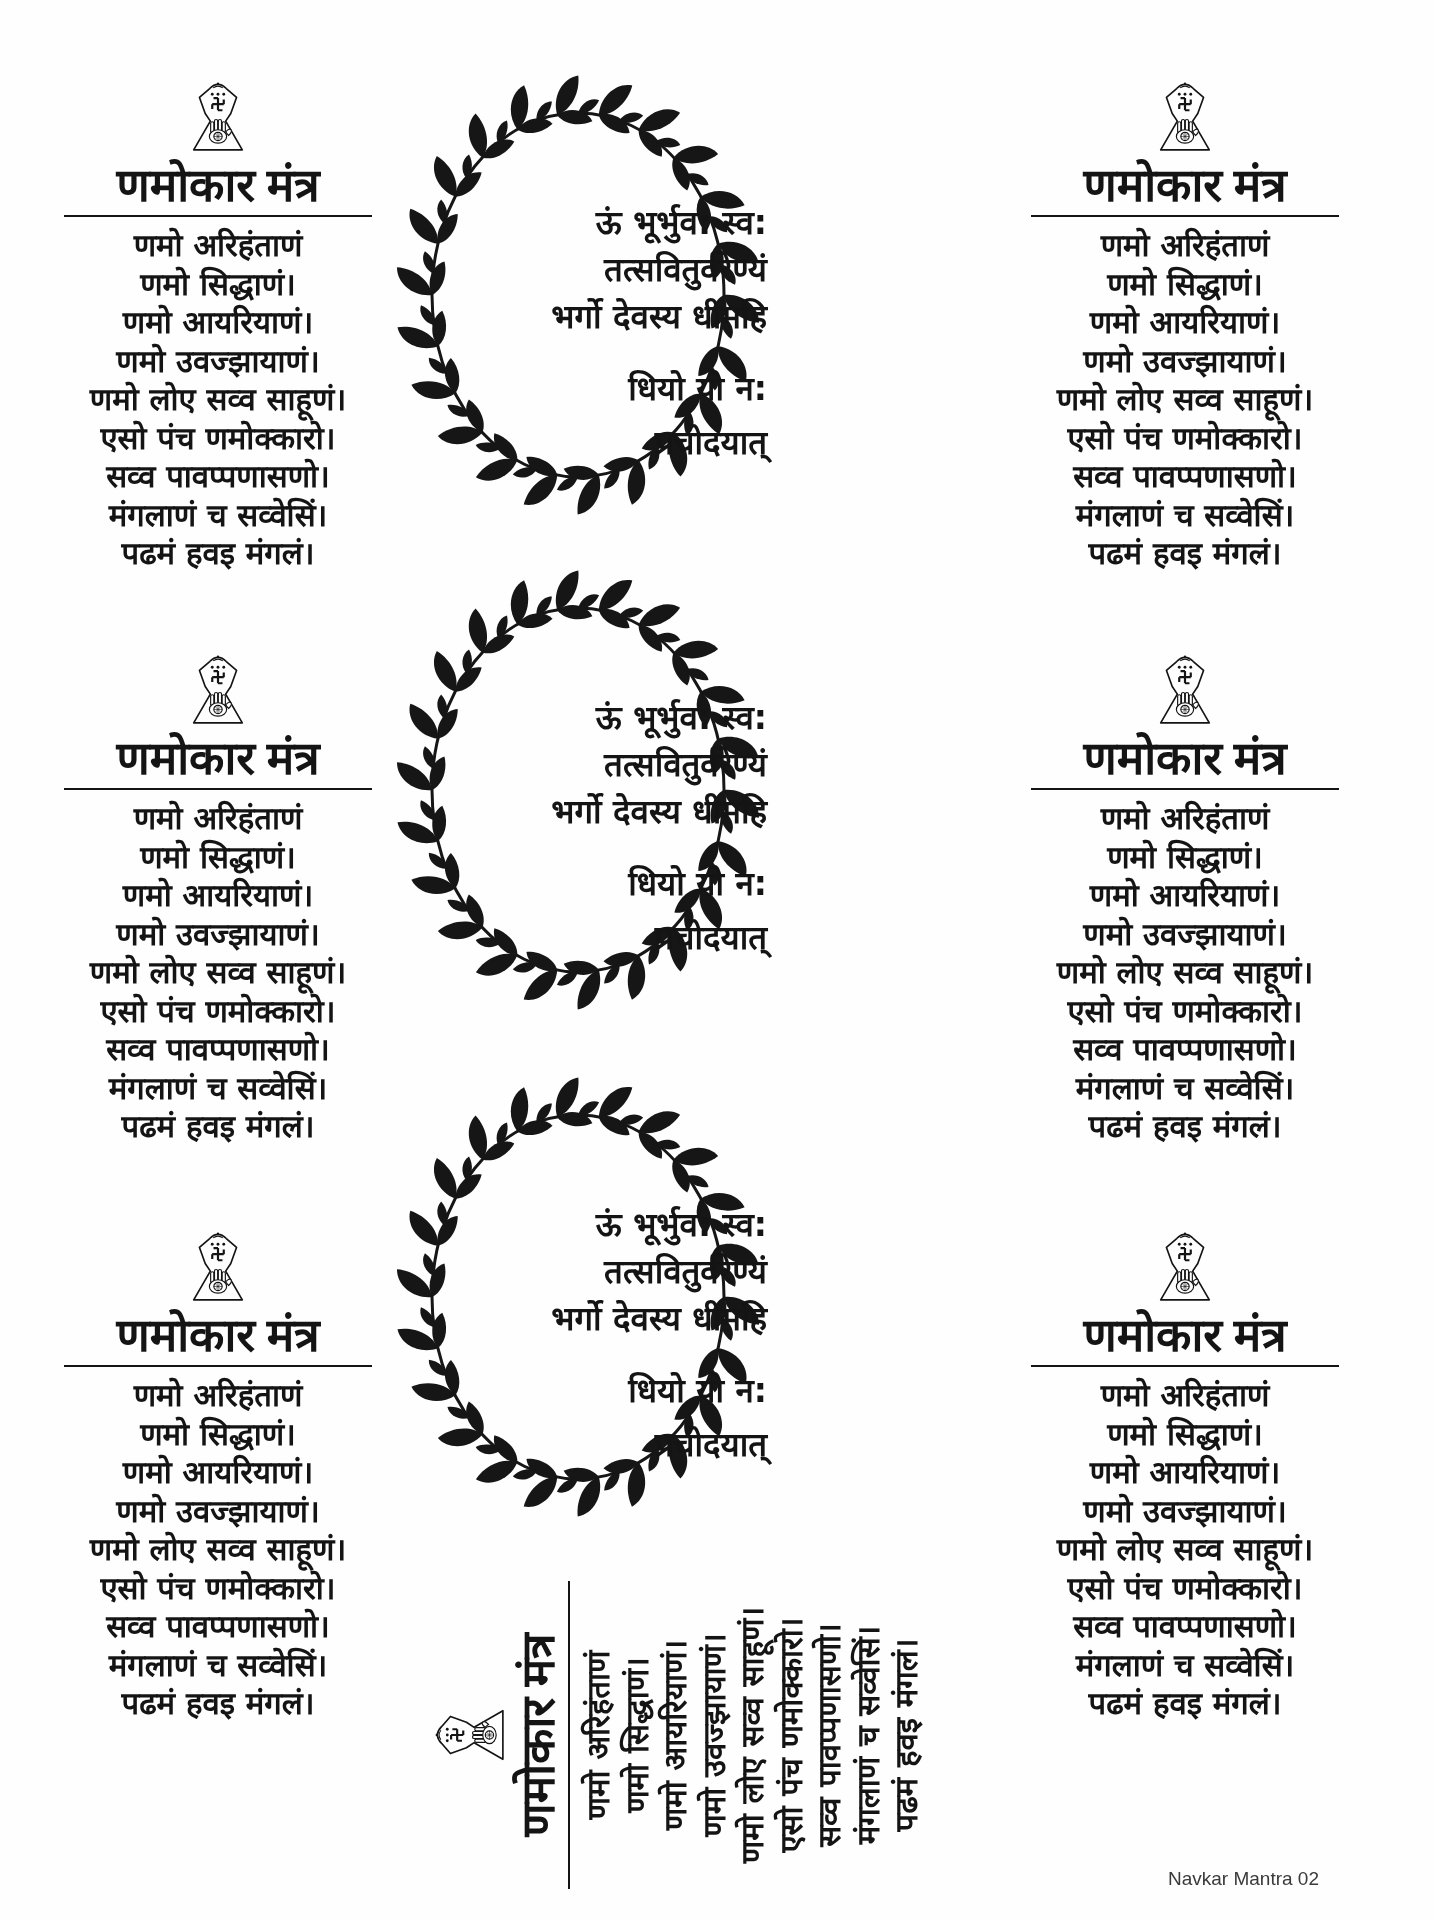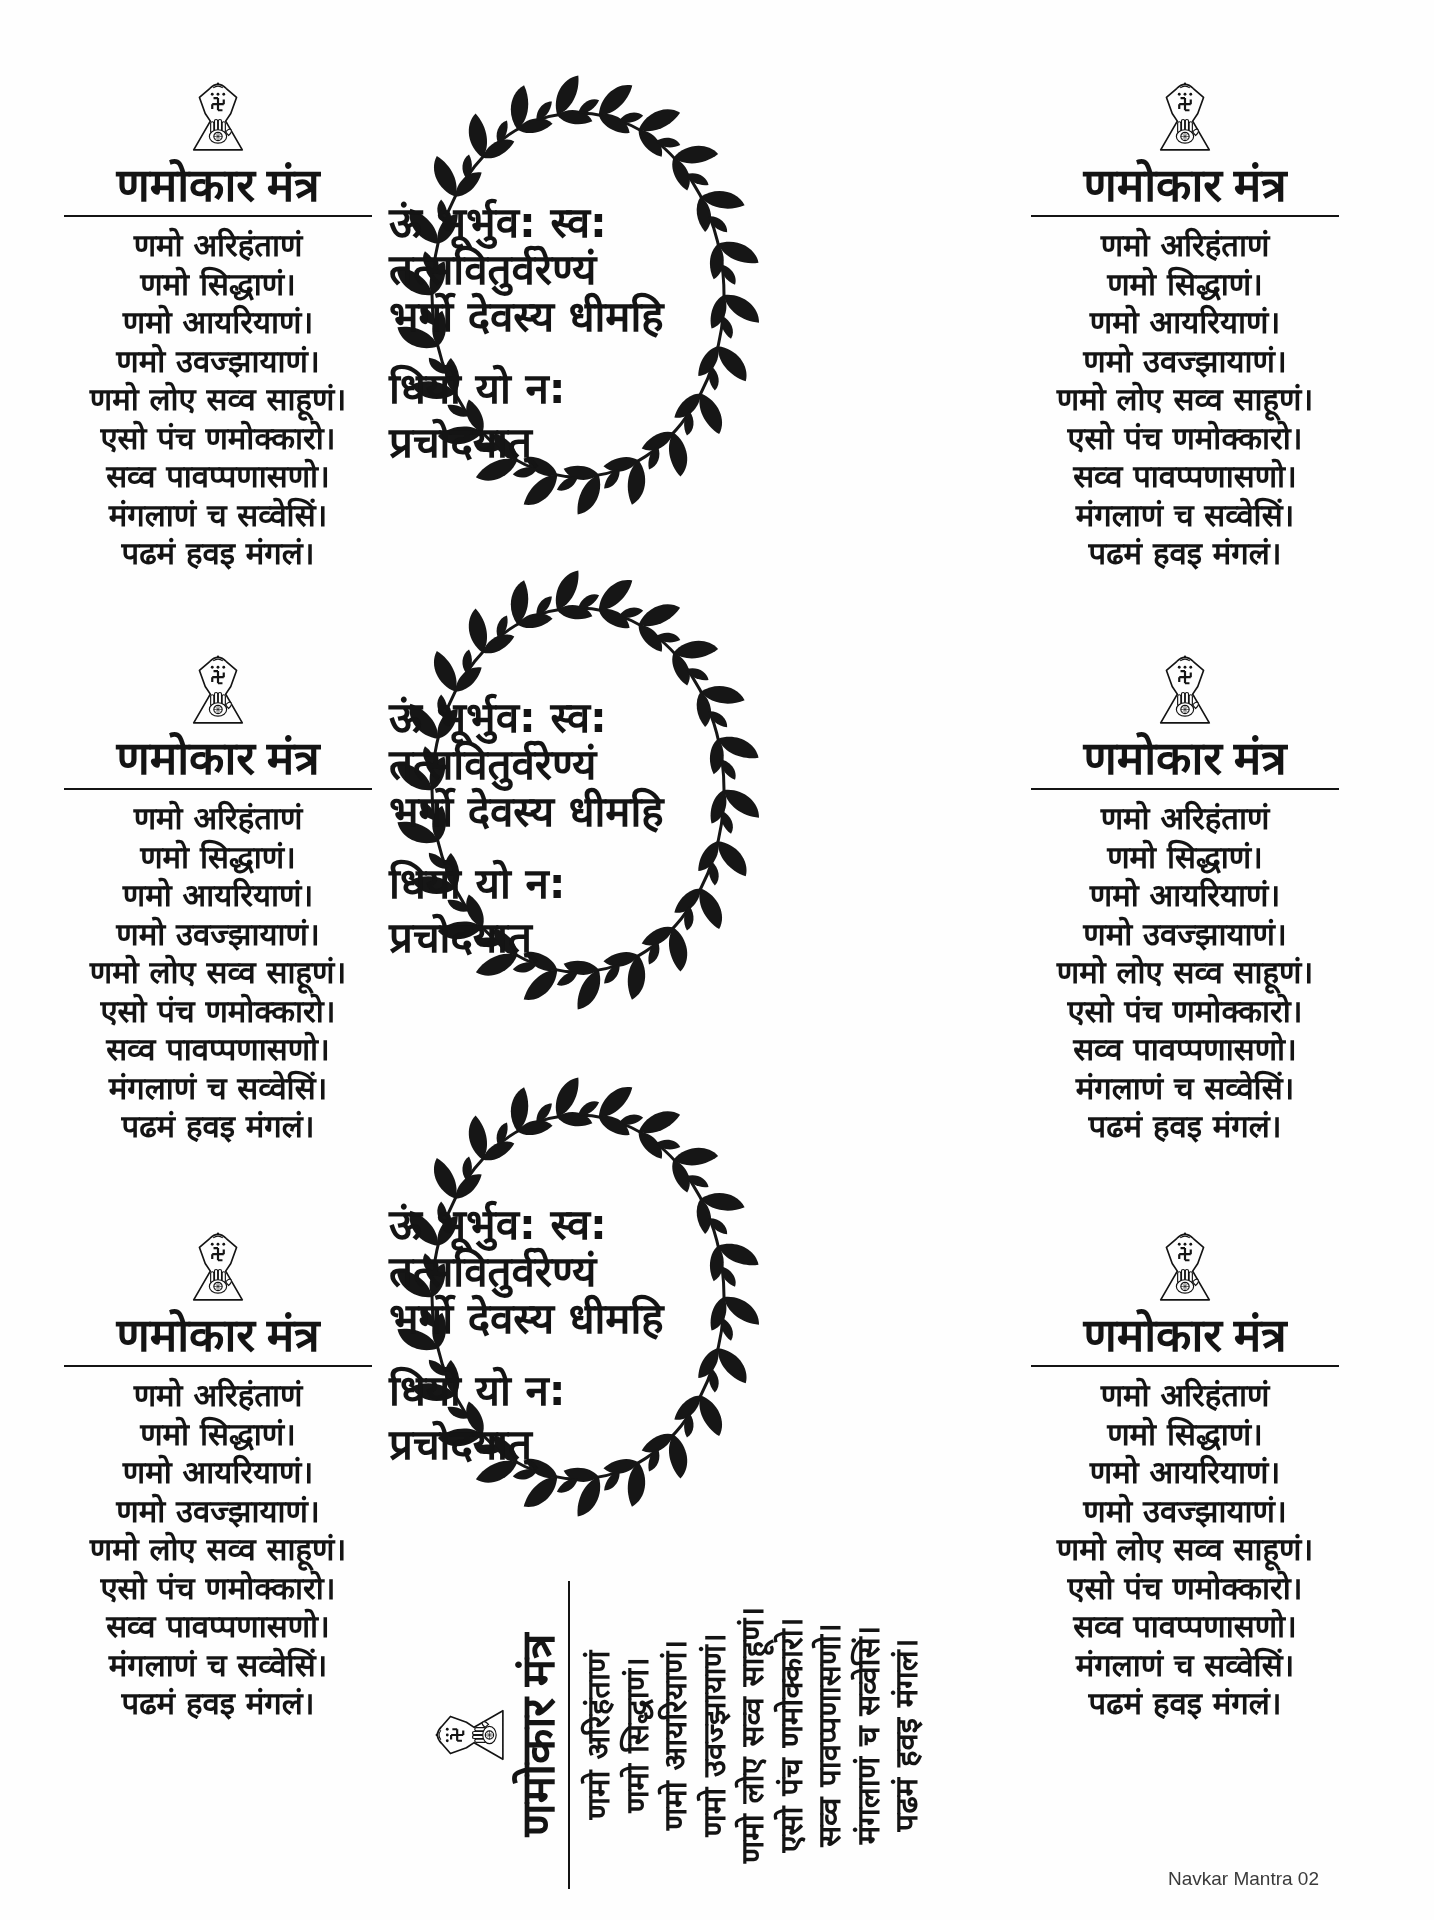--- a/index.html
+++ b/index.html
@@ -24,22 +24,22 @@
     font-size:46px;line-height:50px;font-weight:600;white-space:nowrap;
   }
   .mrule{height:2px;background:#141414;margin:4px 16px 0 16px;}
   .mlines{margin-top:9px;text-align:center;font-weight:700;
     font-size:31px;line-height:38.5px;white-space:nowrap;}
 
   
   .wreath{width:378px;height:444px;}
   .wreath-svg{position:absolute;left:0;top:0;}
   .wreath-text{
-    position:absolute;left:0;right:0;top:126px;text-align:left;
-    font-size:42px;font-weight:600;line-height:47px;white-space:nowrap;
+    position:absolute;left:0;right:0;top:126px;text-align:right;
+    font-size:33px;font-weight:600;line-height:47px;white-space:nowrap;
   }
   .wl4{margin-top:25px;}
   .wl5{margin-top:7px;}
 
   
   .footer-tag{
     position:absolute;left:1168px;top:1868px;
     font-family:"Liberation Sans","DejaVu Sans",sans-serif;
     font-size:19px;color:#3a3a3a;
   }

